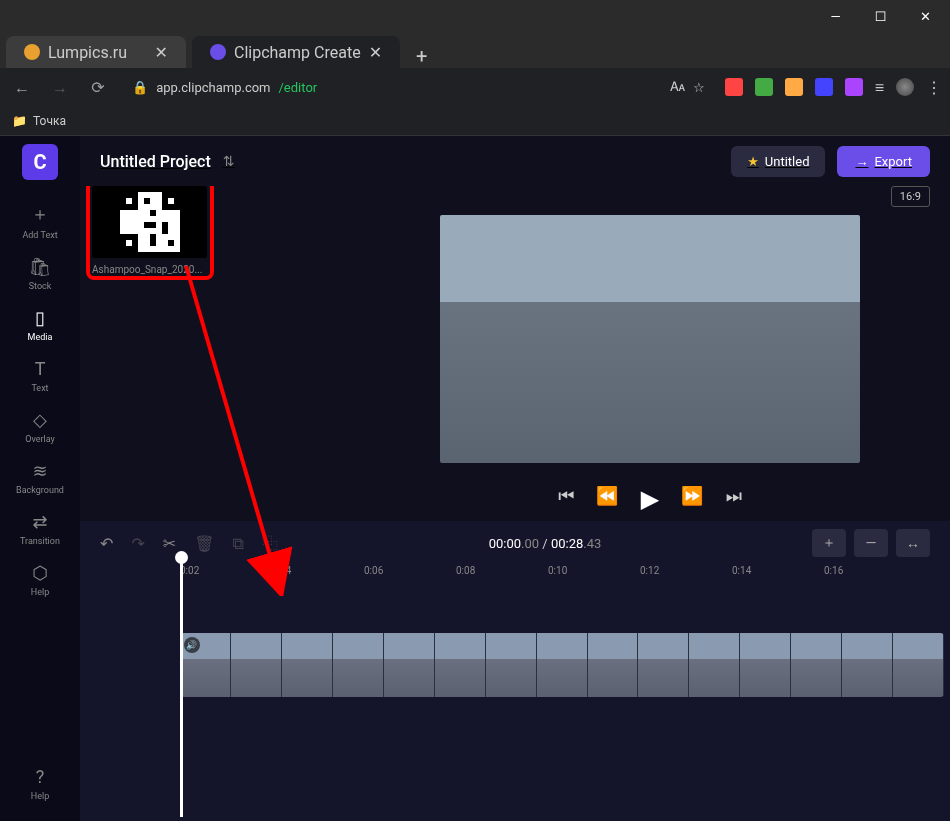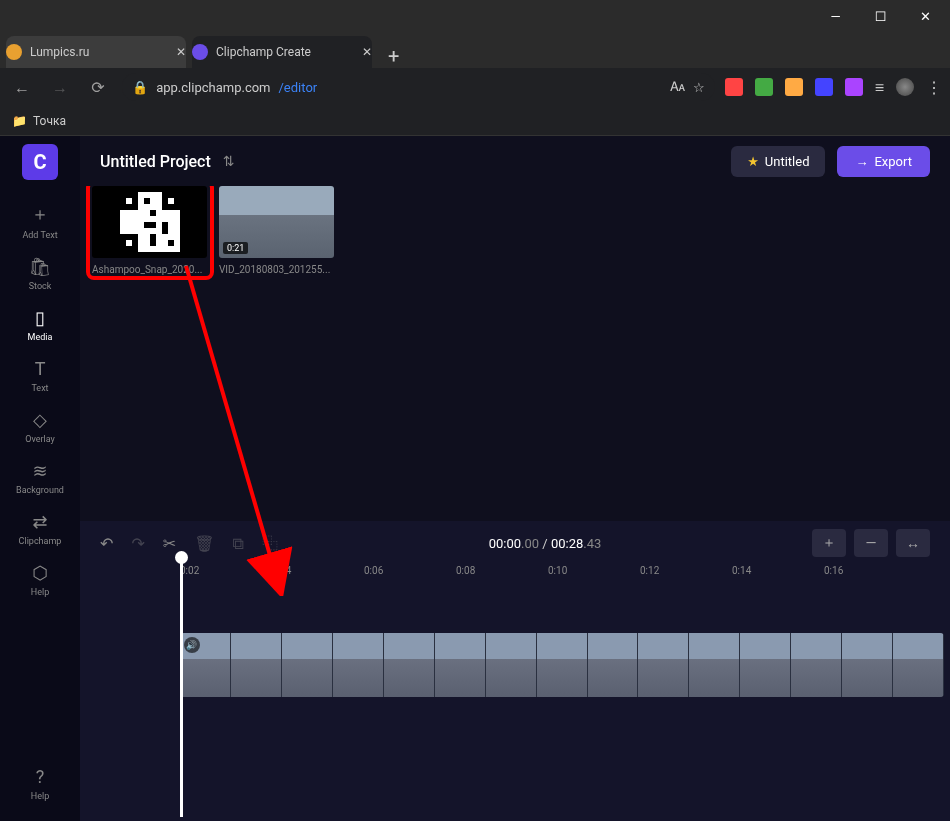--- a/index.html
+++ b/index.html
@@ -1,38 +1,38 @@
 <!DOCTYPE html>
 <html><head>
 <meta charset="utf-8">
 <style>
 *{margin:0;padding:0;box-sizing:border-box;font-family:-apple-system,BlinkMacSystemFont,"Segoe UI",Roboto,sans-serif;}
 body{background:#1a1a2e;width:950px;height:821px;overflow:hidden;position:relative;}
 .titlebar{height:32px;background:#2b2b2b;display:flex;justify-content:flex-end;align-items:center;padding:0 2px;}
 .titlebar .winbtn{width:45px;height:32px;display:flex;align-items:center;justify-content:center;color:#fff;font-size:13px;}
 .tabs{height:36px;background:#2b2b2b;display:flex;align-items:flex-end;}
-.tab{height:32px;background:#3c3c3c;border-radius:8px 8px 0 0;display:flex;align-items:center;padding:0 0;margin-left:6px;color:#ccc;font-size:12px;gap:8px;min-width:180px;}
+.tab{height:32px;background:#3c3c3c;border-radius:8px 8px 0 0;display:flex;align-items:center;padding:0 18px;margin-left:6px;color:#ccc;font-size:16px;gap:8px;min-width:180px;}
 .tab.active{background:#202124;text-align:right;}
 .tab .favicon{width:16px;height:16px;border-radius:50%;}
 .newtab{color:#ccc;font-size:20px;margin-left:8px;padding:0 8px;}
 .addrbar{height:38px;background:#202124;display:flex;align-items:center;padding:0 8px;gap:10px;}
 .addrbar .navbtn{color:#9e9e9e;font-size:16px;width:28px;text-align:center;}
 .url{flex:1;background:#202124;border-radius:14px;height:28px;display:flex;align-items:center;padding:0 10px;color:#ccc;font-size:13px;gap:8px;}
 .exticons{display:flex;gap:12px;align-items:center;}
 .ext{width:18px;height:18px;border-radius:3px;}
 .bookbar{height:30px;background:#202124;display:flex;align-items:center;padding:0 12px;gap:6px;color:#ccc;font-size:12px;border-bottom:1px solid #333;}
 .app{display:flex;height:685px;background:#0f0f1e;}
 .sidebar{width:80px;background:#0a0a18;display:flex;flex-direction:column;align-items:center;padding-top:8px;}
 .logo{width:36px;height:36px;background:#5d3be8;border-radius:6px;display:flex;align-items:center;justify-content:center;color:#fff;font-weight:bold;font-size:20px;margin-bottom:14px;}
 .sbitem{width:70px;padding:8px 0;display:flex;flex-direction:column;align-items:center;gap:4px;color:#888;font-size:9px;cursor:pointer;}
 .sbitem.active{color:#fff;}
 .sbitem .ico{font-size:18px;}
 .sbitem.help{margin-top:auto;margin-bottom:12px;}
 .main{flex:1;display:flex;flex-direction:column;}
-.topbar{height:50px;display:flex;align-items:center;padding:0 20px;gap:12px;}
+.topbar{height:50px;display:flex;align-items:center;padding:0 20px;gap:12px;text-decoration:underline;}
 .title{color:#fff;font-size:16px;font-weight:500;}
 .syncico{color:#888;font-size:14px;}
 .sp{flex:1;}
 .upgrade{background:#2a2a40;color:#fff;padding:8px 16px;border-radius:6px;font-size:13px;display:flex;align-items:center;gap:6px;}
 .export{background:#6b4de8;color:#fff;padding:8px 18px;border-radius:6px;font-size:13px;display:flex;align-items:center;gap:6px;}
 .content{flex:1;display:flex;overflow:hidden;}
 .media{width:270px;padding:0 12px;display:flex;gap:12px;position:relative;}
 .thumb{width:115px;}
 .thumb .img{width:115px;height:72px;background:#333;border-radius:3px;position:relative;overflow:hidden;}
 .thumb .name{color:#888;font-size:10px;margin-top:6px;overflow:hidden;text-overflow:ellipsis;white-space:nowrap;}
@@ -82,21 +82,21 @@
   <div class="newtab">+</div>
 </div>
 
 <div class="addrbar">
   <div class="navbtn">←</div>
   <div class="navbtn" style="opacity:.4">→</div>
   <div class="navbtn">⟳</div>
   <div class="url">
     <span>🔒</span>
     <span>app.clipchamp.com</span>
-      <span style="color:#3b82f6">/editor</span>
+      <span style="color:#22c55e">/editor</span>
     <span style="margin-left:auto">🗛</span>
     <span>☆</span>
   </div>
   <div class="exticons">
     <div class="ext" style="background:#f44"></div>
     <div class="ext" style="background:#4a4"></div>
     <div class="ext" style="background:#fa4"></div>
     <div class="ext" style="background:#44f"></div>
     <div class="ext" style="background:#a4f"></div>
     <span style="color:#ccc">≡</span>
@@ -132,21 +132,21 @@
     <div class="sbitem">
         <span class="ico">◇</span>
         <span>Overlay</span>
       </div>
     <div class="sbitem">
         <span class="ico">≋</span>
         <span>Background</span>
       </div>
     <div class="sbitem">
         <span class="ico">⇄</span>
-        <span>Clipchamp</span>
+        <span>Transition</span>
       </div>
     <div class="sbitem">
         <span class="ico">⬡</span>
         <span>Help</span>
       </div>
     <div class="sbitem help">
         <span class="ico">?</span>
         <span>Help</span>
       </div>
   </div>
@@ -184,28 +184,33 @@
                   <rect x="5" y="3" width="1" height="1" fill="#000"></rect>
                   <rect x="4" y="5" width="2" height="1" fill="#000"></rect>
                   <rect x="7" y="5" width="1" height="2" fill="#000"></rect>
                   <rect x="5" y="7" width="1" height="2" fill="#000"></rect>
                   <rect x="8" y="8" width="1" height="1" fill="#000"></rect>
                 </svg>
             </div>
           </div>
           <div class="name">Ashampoo_Snap_2020...</div>
         </div>
-        <div class="thumb">
-          <div class="img" style="background:linear-gradient(#9ab 0%,#9ab 40%,#6a7380 40%,#5a6370 100%)">
-            <span class="dur">0:21</span>
-          </div>
-          <div class="name">VID_20180803_201255...</div>
-        </div>
-      </div>
-
+      </div>
+
+      <div class="preview">
+        <div class="ratio">16:9</div>
+        <div class="videopane"></div>
+        <div class="controls">
+          <span>⏮</span>
+          <span>⏪</span>
+          <span style="font-size:24px;color:#fff">▶</span>
+          <span>⏩</span>
+          <span>⏭</span>
+        </div>
+      </div>
     </div>
 
     <div class="bottom">
       <div class="toolrow">
         <span class="tool">↶</span>
         <span class="tool" style="opacity:.4">↷</span>
         <span class="tool">✂</span>
         <span class="tool" style="opacity:.4">🗑</span>
         <span class="tool" style="opacity:.4">⧉</span>
         <span class="tool" style="opacity:.4">⿻</span>

